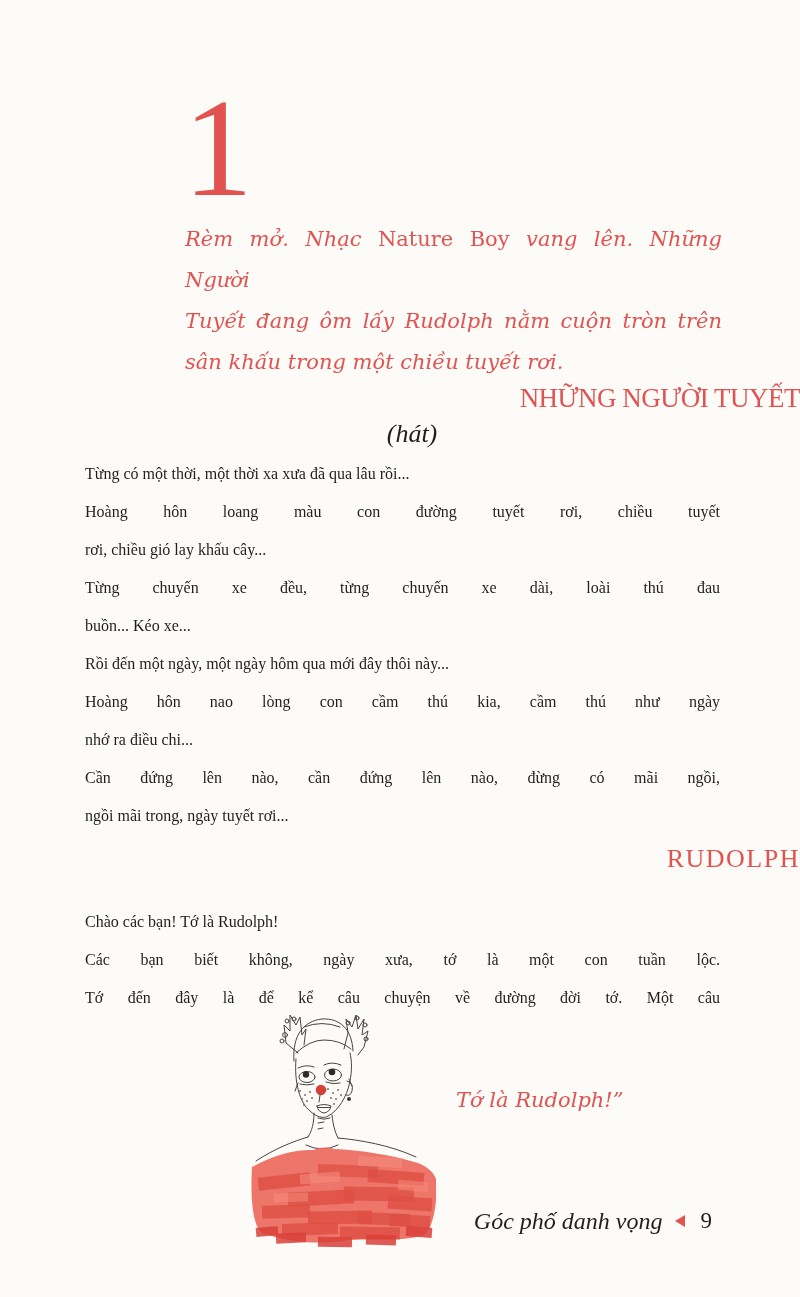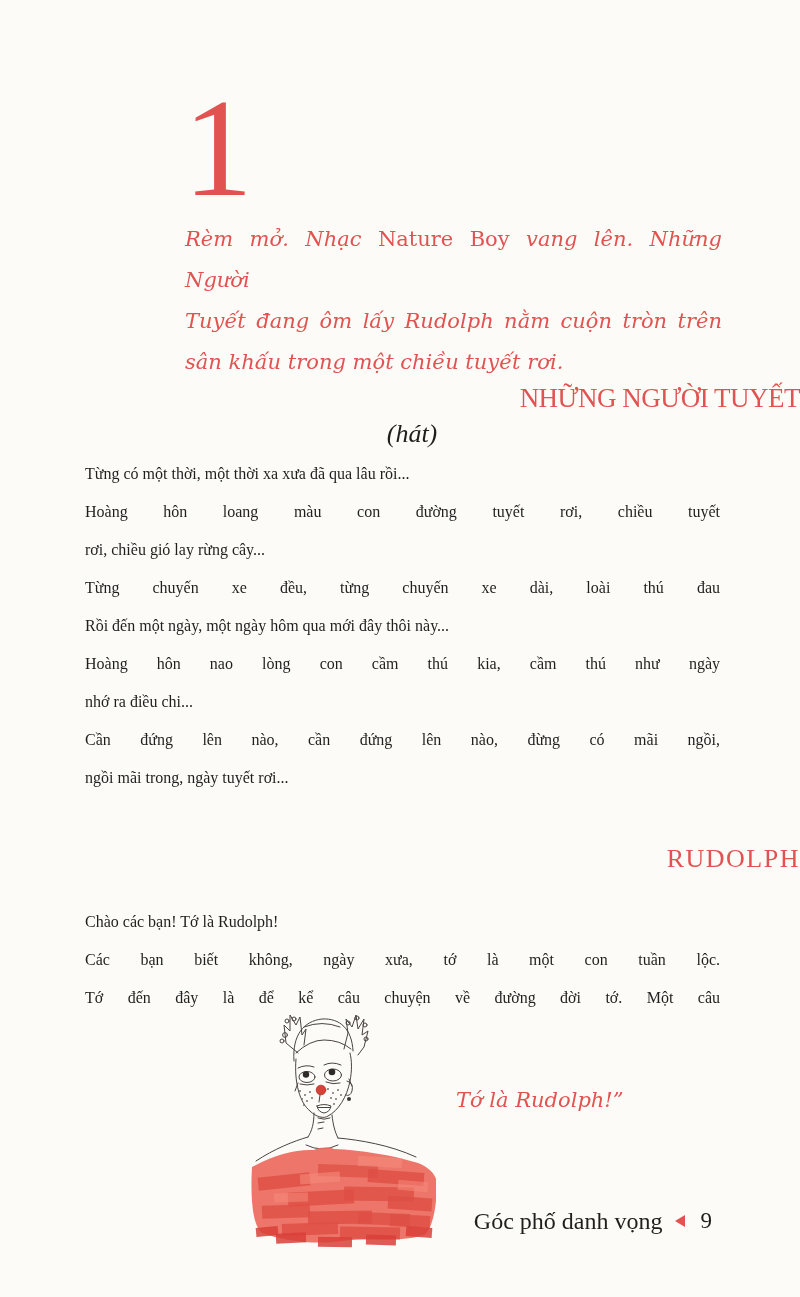--- a/index.html
+++ b/index.html
@@ -56,21 +56,21 @@
     position:absolute;left:456px;top:1077px;
     font-family:"DejaVu Serif",serif;font-style:italic;
     font-size:21px;line-height:47px;color:var(--red);
   }
   
   .footer{
     position:absolute;top:1206px;right:88px;
     display:flex;align-items:center;
     font-size:24px;line-height:30px;color:var(--ink);
   }
-  .footer .title{}
+  .footer .title{font-style:italic;}
   .tri{
     width:0;height:0;margin-left:12px;
     border-top:6px solid transparent;border-bottom:6px solid transparent;
     border-right:10px solid var(--red);
   }
   .footer .num{font-size:23px;margin-left:16px;font-style:normal;}
 </style>
 </head>
 <body>
 
@@ -83,22 +83,23 @@
     <div class="fill">Tuyết đang ôm lấy Rudolph nằm cuộn tròn trên</div>
     <div>sân khấu trong một chiều tuyết rơi.</div>
   </div>
 
   <div class="speaker snowmen">NHỮNG NGƯỜI TUYẾT</div>
   <div class="sing">(hát)</div>
 
   <div class="lyrics block1">
     <div class="bl">Từng có một thời, một thời xa xưa đã qua lâu rồi...</div>
     <div class="bl jl">Hoàng hôn loang màu con đường tuyết rơi, chiều tuyết</div>
-    <div class="bl">rơi, chiều gió lay rừng cây...</div>
+    <div class="bl">rơi, chiều gió lay khấu cây...</div>
     <div class="bl jl">Từng chuyến xe đều, từng chuyến xe dài, loài thú đau</div>
+    <div class="bl">buồn... Kéo xe...</div>
     <div class="bl">Rồi đến một ngày, một ngày hôm qua mới đây thôi này...</div>
     <div class="bl jl">Hoàng hôn nao lòng con cầm thú kia, cầm thú như ngày</div>
     <div class="bl">nhớ ra điều chi...</div>
     <div class="bl jl">Cần đứng lên nào, cần đứng lên nào, đừng có mãi ngồi,</div>
     <div class="bl">ngồi mãi trong, ngày tuyết rơi...</div>
   </div>
 
   <div class="speaker rudolph">RUDOLPH</div>
 
   <div class="lyrics block2">

